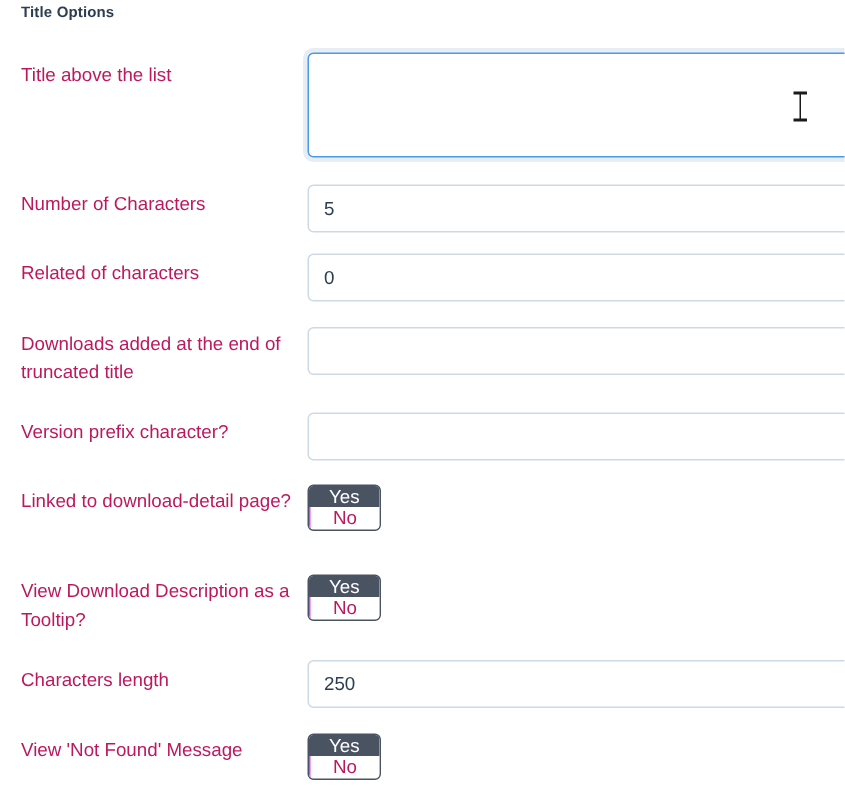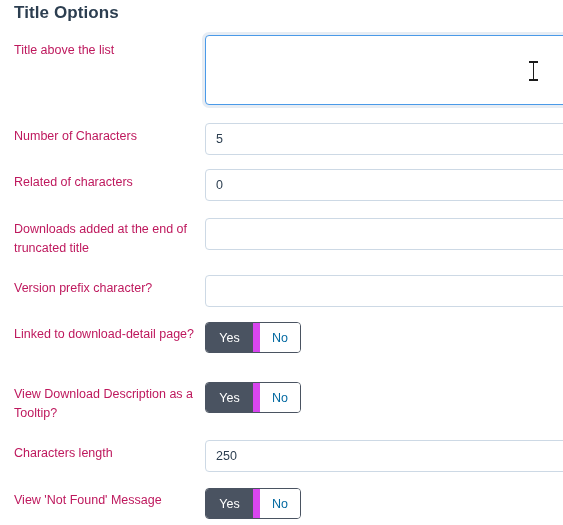--- a/index.html
+++ b/index.html
@@ -21,21 +21,21 @@
     top: 0;
     width: 563px;
     height: 525px;
     overflow: hidden;
   }
 
   .section-title {
     position: absolute;
     left: 14px;
     top: 3px;
-    font-size: 17px;
+    font-size: 10px;
     font-weight: bold;
     color: #2c3e50;
     letter-spacing: 0.1px;
     white-space: nowrap;
   }
 
   
   .row {
     position: absolute;
     left: 0;
@@ -119,39 +119,40 @@
   }
 
   
   .toggle {
     display: inline-flex;
     height: 31px;
     border-radius: 4px;
     overflow: hidden;
     border: 1px solid #4a5361;
     box-sizing: border-box;
+    flex-direction: column;
   }
   .toggle-opt {
     display: flex;
     align-items: center;
     justify-content: center;
     width: 47px;
     font-size: 12.5px;
     font-family: "Liberation Sans", sans-serif;
     box-sizing: border-box;
     user-select: none;
   }
   .toggle-opt.on {
     background: #4a5361;
     color: #ffffff;
   }
   .toggle-opt.off {
     background: #ffffff;
-    color: #0369a1;
-    border-left: 7px solid #d946ef;
+    color: #be185d;
+    border-left: 1px solid #d946ef;
   }
 
   
   .ibeam {
     position: absolute;
     left: 528px;
     top: 60px;
     width: 11px;
     height: 22px;
     pointer-events: none;

